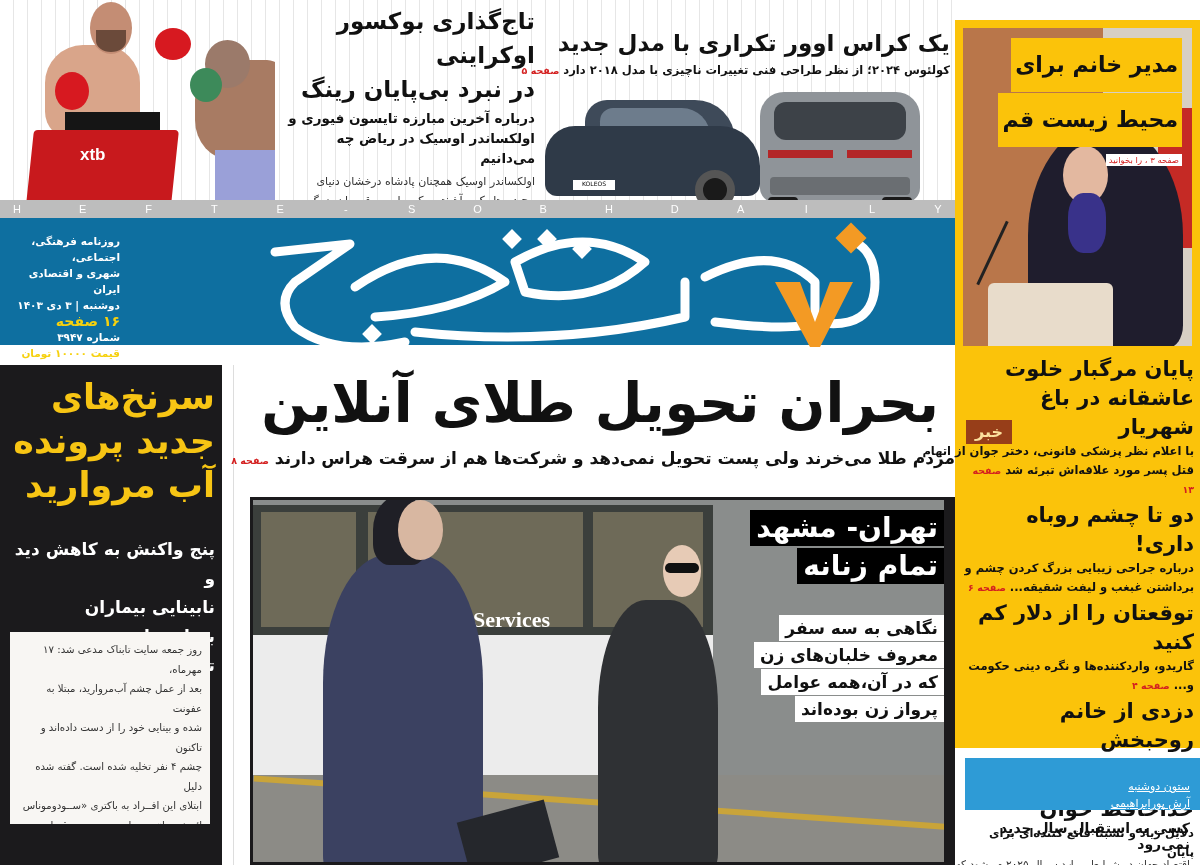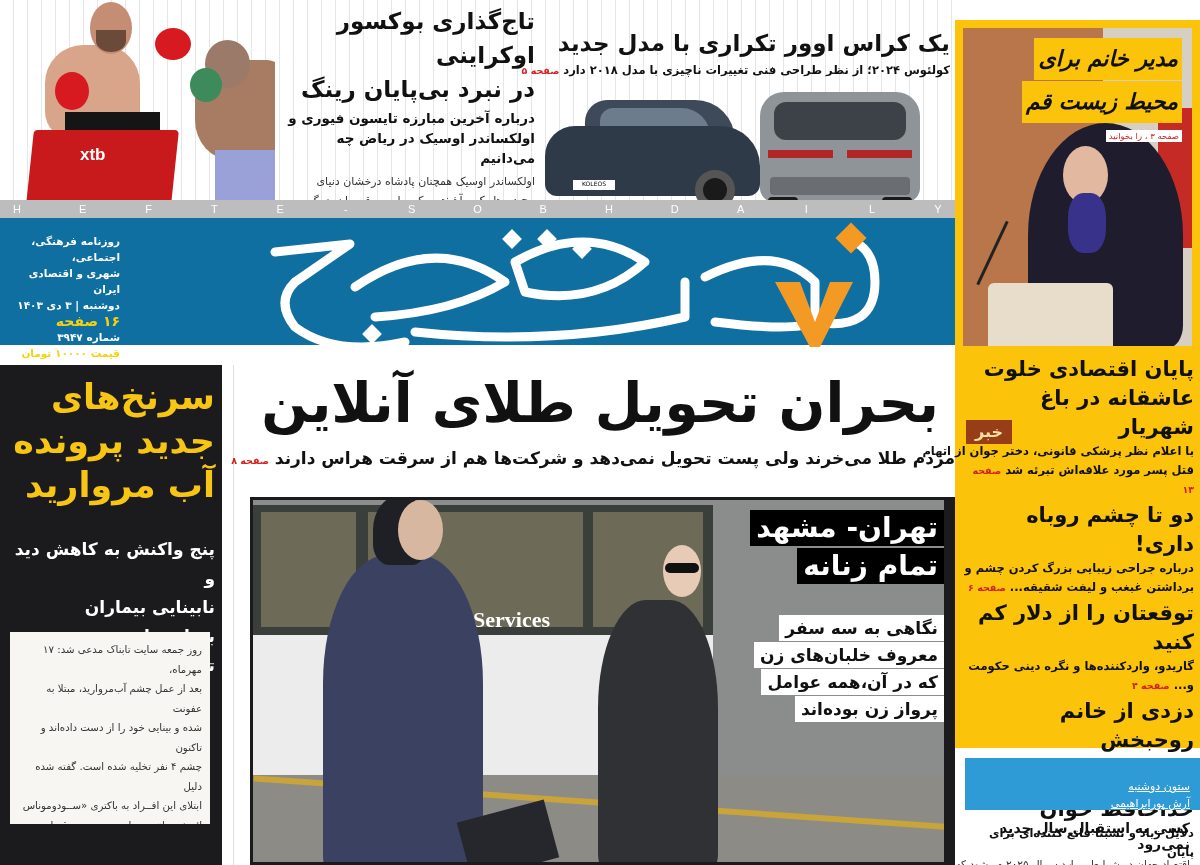--- a/index.html
+++ b/index.html
@@ -73,21 +73,21 @@
   .yellow-col { left: 955px; top: 20px; width: 245px; height: 728px; background: #fbc30a; }
   .top-photo { left: 963px; top: 28px; width: 229px; height: 318px; background: #b9764a; overflow: hidden; }
   .tp-wall { left: 140px; top: 0; width: 89px; height: 318px; background: #d7cfc4; }
   .tp-flag { left: 195px; top: 80px; width: 40px; height: 140px; background: #c52a25; }
   .tp-chador { left: 65px; top: 95px; width: 155px; height: 225px; background: #1f1d2d; border-radius: 50% 50% 10% 10%; }
   .tp-face { left: 100px; top: 118px; width: 45px; height: 58px; background: #e3b8a0; border-radius: 50%; }
   .tp-scarf { left: 105px; top: 165px; width: 38px; height: 60px; background: #39328a; border-radius: 40%; }
   .tp-podium { left: 25px; top: 255px; width: 125px; height: 70px; background: #e8dccb; border-radius: 6px 6px 0 0; }
   .tp-mic { left: 28px; top: 190px; width: 3px; height: 70px; background: #222; transform: rotate(25deg); }
   .tp-caption { right: 10px; top: 10px; text-align: right; }
-  .tp-caption .ttl { display: inline-block; background: #fbc30a; color: #111; font-size: 22px; font-weight: bold; line-height: 30px; padding: 6px 4px; margin-bottom: 1px; font-style: italic; }
+  .tp-caption .ttl { display: inline-block; background: #fbc30a; color: #111; font-size: 22px; font-weight: bold; line-height: 30px; padding: 12px 4px; margin-bottom: 1px; }
   .tp-caption .ref { display: inline-block; background: #ffffff; color: #d42020; font-size: 8.5px; padding: 1px 3px; margin-top: 2px; }
 
   .news-list { left: 962px; top: 355px; width: 232px; text-align: right; color: #111; }
   .news-item .h { font-size: 21px; font-weight: bold; line-height: 29px; }
   .news-item .s { font-size: 11.5px; font-weight: bold; line-height: 19px; }
   .news-item { margin-bottom: 2px; }
   .khabar-tag { left: 966px; top: 420px; width: 46px; height: 24px; background: #7f1d1d; color: #fde9c5; font-size: 16px; font-weight: bold; text-align: center; line-height: 24px; opacity: 0.8; }
 
   
   .column-box { left: 955px; top: 758px; width: 245px; height: 107px; }
@@ -252,21 +252,21 @@
     <div><span class="ttl">مدیر خانم برای</span></div>
     <div><span class="ttl">محیط زیست قم</span></div>
     <div><span class="ref">صفحه ۳ ، را بخوانید</span></div>
   </div>
 </div>
 
 <div class="abs khabar-tag">خبر</div>
 
 <div class="abs news-list">
   <div class="news-item">
-    <div class="h">پایان اقتصادی خلوت</div>
+    <div class="h">پایان مرگبار خلوت</div>
     <div class="h">عاشقانه در باغ شهریار</div>
     <div class="s" style="white-space:nowrap;">با اعلام نظر پزشکی قانونی، دختر جوان از اتهام</div>
     <div class="s"><span>قتل پسر مورد علاقه‌اش تبرئه شد</span> <span class="page-ref">صفحه ۱۳</span></div>
   </div>
   <div class="news-item">
     <div class="h">دو تا چشم روباه داری!</div>
     <div class="s">درباره جراحی زیبایی بزرگ کردن چشم و</div>
     <div class="s"><span>برداشتن غبغب و لیفت شقیقه...</span> <span class="page-ref">صفحه ۶</span></div>
   </div>
   <div class="news-item">

